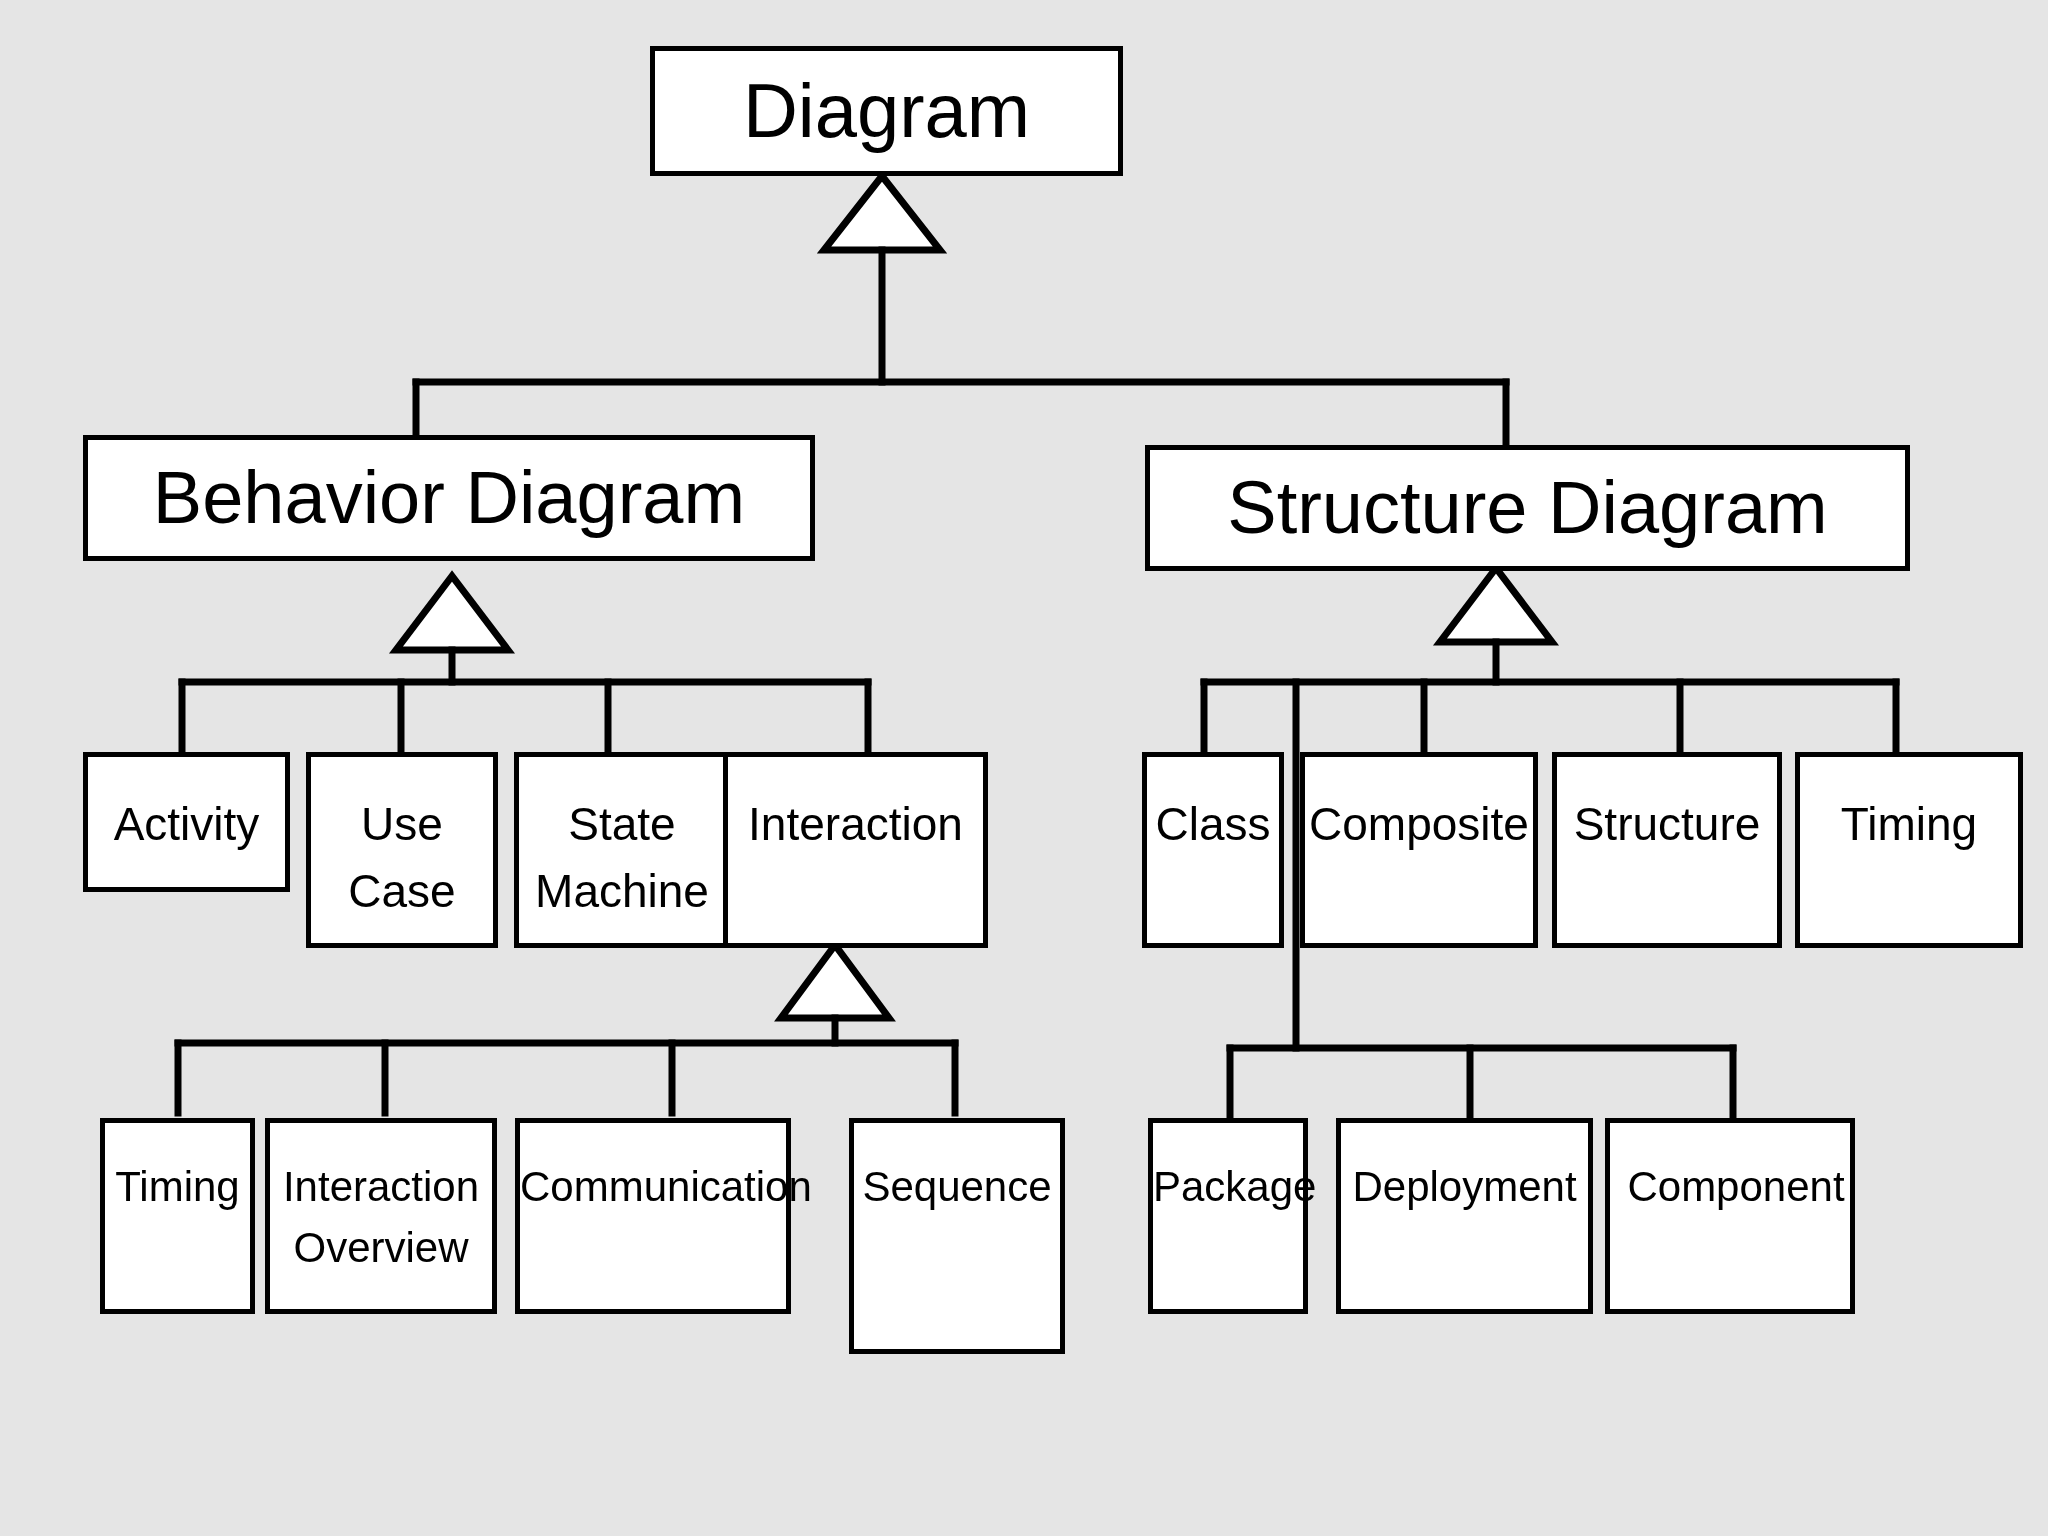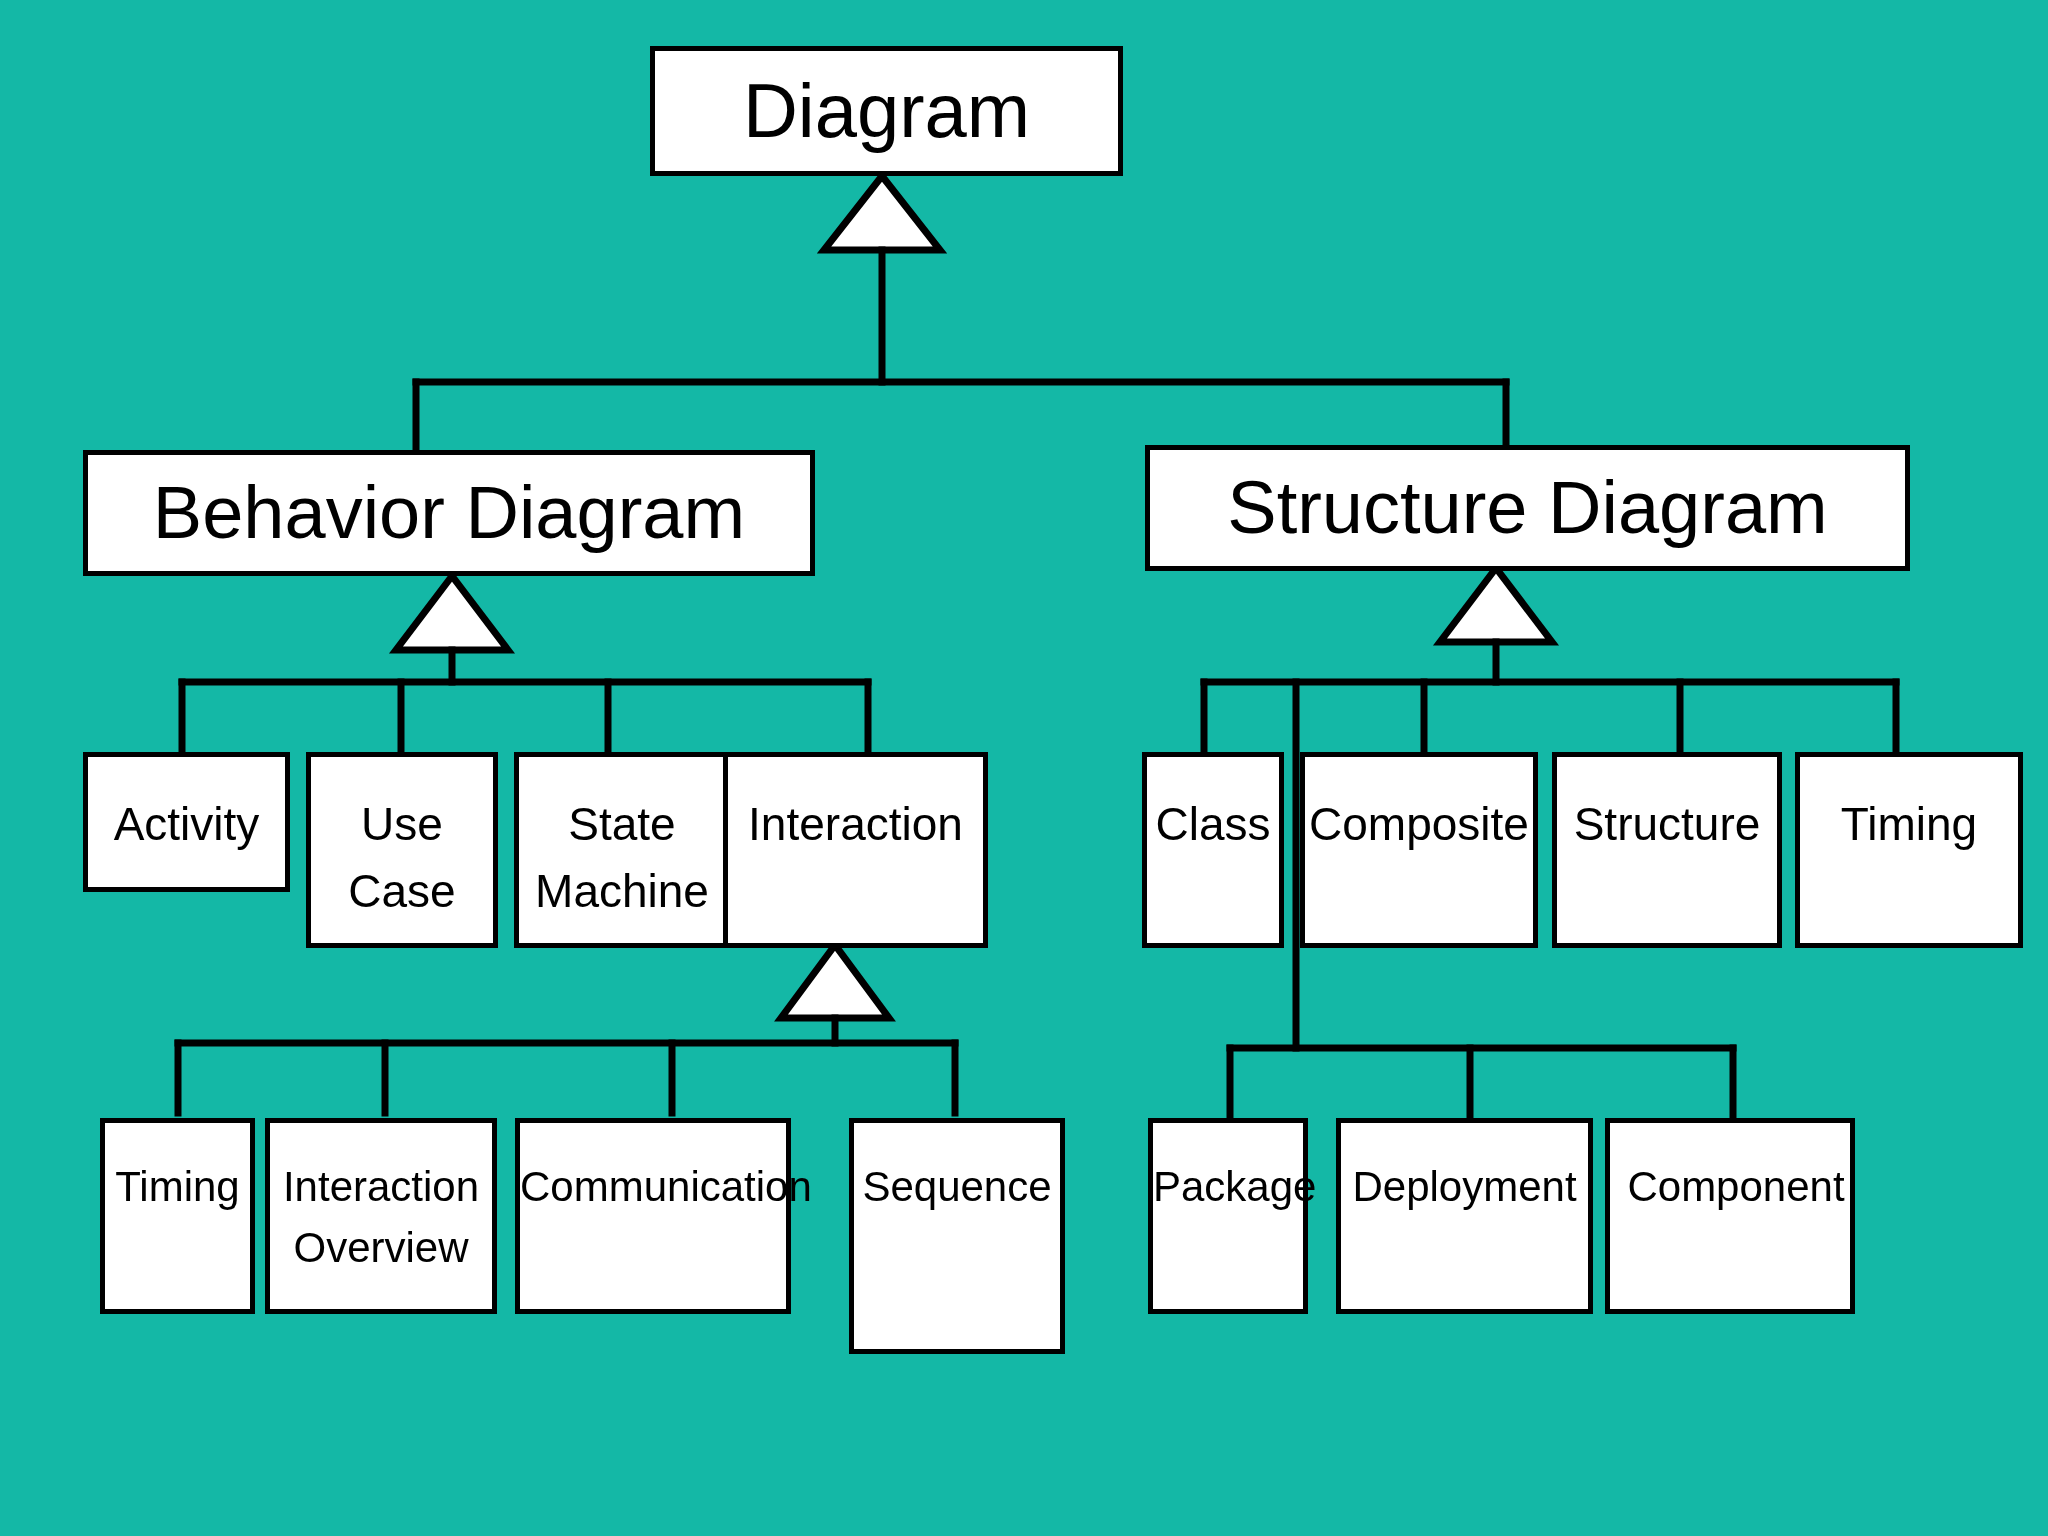--- a/index.html
+++ b/index.html
@@ -1,17 +1,17 @@
 <!DOCTYPE html>
 <html><head>
 <meta charset="utf-8">
 <style>
   html,body{margin:0;padding:0;background:#ffffff;}
   body{width:2048px;height:1536px;overflow:hidden;font-family:"Liberation Sans",sans-serif;}
-  #stage{position:relative;width:2048px;height:1536px;background:#14b8a6;}
+  #stage{position:relative;width:2048px;height:1536px;background:#e5e5e5;}
   svg#wires{position:absolute;left:0;top:0;width:2048px;height:1536px;}
   .node{position:absolute;box-sizing:border-box;background:#fff;border:5px solid #000;
         display:flex;align-items:center;justify-content:center;text-align:center;color:#000;
         font-family:"Liberation Sans",sans-serif;line-height:1.45;}
   .node .lbl{display:block;width:100%;padding:0 6px;white-space:pre-line;}
   .lvl1{font-size:76px;}
   .lvl2{font-size:74px;}
   .lvl3{font-size:46px;}
   .lvl4{font-size:42px;}
   .node.topalign{align-items:flex-start;}
@@ -63,21 +63,21 @@
       <line x1="1230" y1="1048" x2="1230" y2="1118"></line>
       <line x1="1470" y1="1048" x2="1470" y2="1118"></line>
       <line x1="1733" y1="1048" x2="1733" y2="1118"></line>
     </g>
   </svg>
 
   <div class="node lvl1" style="left:650px;top:46px;width:473px;height:130px;">
     <span class="lbl">Diagram</span>
   </div>
 
-  <div class="node lvl2" style="left:83px;top:450px;width:732px;height:126px;text-align:center;">
+  <div class="node lvl2" style="left:83px;top:435px;width:732px;height:126px;text-align:center;">
     <span class="lbl">Behavior Diagram</span>
   </div>
 
   <div class="node lvl2" style="left:1145px;top:445px;width:765px;height:126px;">
     <span class="lbl">Structure Diagram</span>
   </div>
 
   <div class="node lvl3 topalign" style="left:83px;top:752px;width:207px;height:140px;">
     <span class="lbl">Activity</span>
   </div>

